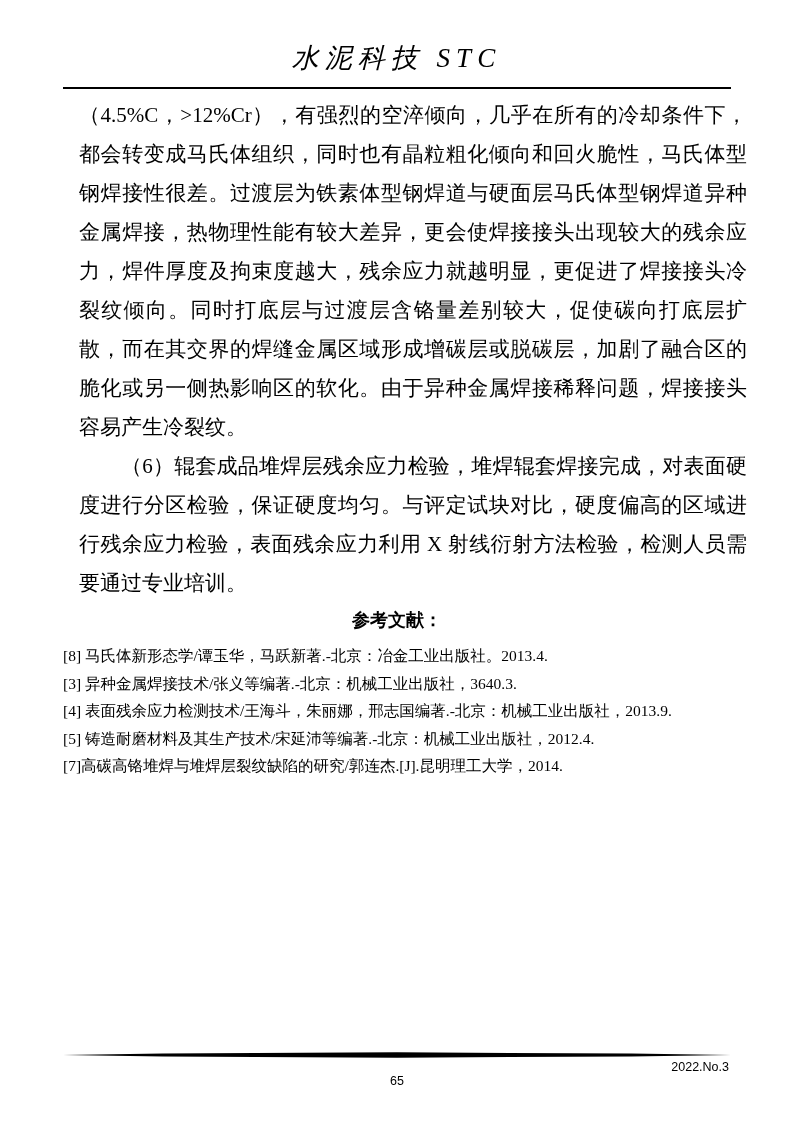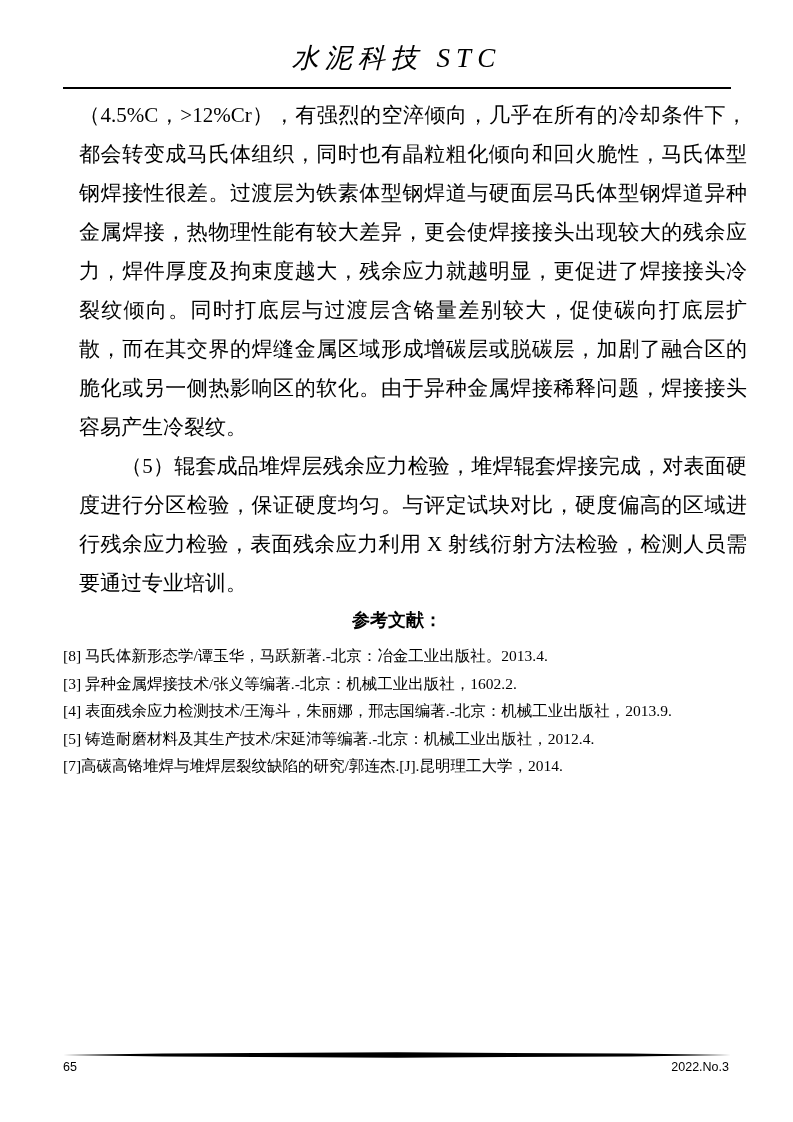--- a/index.html
+++ b/index.html
@@ -66,45 +66,46 @@
   .footer-text {
     position: absolute;
     top: 1060px; left: 63px; width: 668px;
     height: 18px;
     font-family: "Liberation Sans", sans-serif;
     font-size: 12.5px;
   }
   .page-number {
     position: absolute;
     left: 0; width: 100%;
-    text-align: left;
+    text-align: center;
+    margin-top: 14px;
   }
   .issue-number {
     position: absolute;
     right: 2px;
   }
 </style>
 </head>
 <body>
 
 <div class="page">
 
   <div class="journal-title">水泥科技 STC</div>
 
   <div class="header-rule"></div>
 
   <div class="article">
     <p>（4.5%C，&gt;12%Cr），有强烈的空淬倾向，几乎在所有的冷却条件下，都会转变成马氏体组织，同时也有晶粒粗化倾向和回火脆性，马氏体型钢焊接性很差。过渡层为铁素体型钢焊道与硬面层马氏体型钢焊道异种金属焊接，热物理性能有较大差异，更会使焊接接头出现较大的残余应力，焊件厚度及拘束度越大，残余应力就越明显，更促进了焊接接头冷裂纹倾向。同时打底层与过渡层含铬量差别较大，促使碳向打底层扩散，而在其交界的焊缝金属区域形成增碳层或脱碳层，加剧了融合区的脆化或另一侧热影响区的软化。由于异种金属焊接稀释问题，焊接接头容易产生冷裂纹。</p>
-    <p class="indented">（5）辊套成品堆焊层残余应力检验，堆焊辊套焊接完成，对表面硬度进行分区检验，保证硬度均匀。与评定试块对比，硬度偏高的区域进行残余应力检验，表面残余应力利用 X 射线衍射方法检验，检测人员需要通过专业培训。</p>
+    <p class="indented">（6）辊套成品堆焊层残余应力检验，堆焊辊套焊接完成，对表面硬度进行分区检验，保证硬度均匀。与评定试块对比，硬度偏高的区域进行残余应力检验，表面残余应力利用 X 射线衍射方法检验，检测人员需要通过专业培训。</p>
   </div>
 
   <div class="references">
     <p class="references-heading">参考文献：</p>
     <p class="reference-item">[8] 马氏体新形态学/谭玉华，马跃新著.-北京：冶金工业出版社。2013.4.</p>
-    <p class="reference-item">[3] 异种金属焊接技术/张义等编著.-北京：机械工业出版社，1602.2.</p>
+    <p class="reference-item">[3] 异种金属焊接技术/张义等编著.-北京：机械工业出版社，3640.3.</p>
     <p class="reference-item">[4] 表面残余应力检测技术/王海斗，朱丽娜，邢志国编著.-北京：机械工业出版社，2013.9.</p>
     <p class="reference-item">[5] 铸造耐磨材料及其生产技术/宋延沛等编著.-北京：机械工业出版社，2012.4.</p>
     <p class="reference-item">[7]高碳高铬堆焊与堆焊层裂纹缺陷的研究/郭连杰.[J].昆明理工大学，2014.</p>
   </div>
 
   <div class="footer-rule">
     <svg width="668" height="6" viewBox="0 0 668 6" xmlns="http://www.w3.org/2000/svg">
       <polygon points="0,3 100,1.6 334,0.3 568,1.6 668,3 568,4.4 334,5.7 100,4.4" fill="#000000"></polygon>
     </svg>
   </div>

